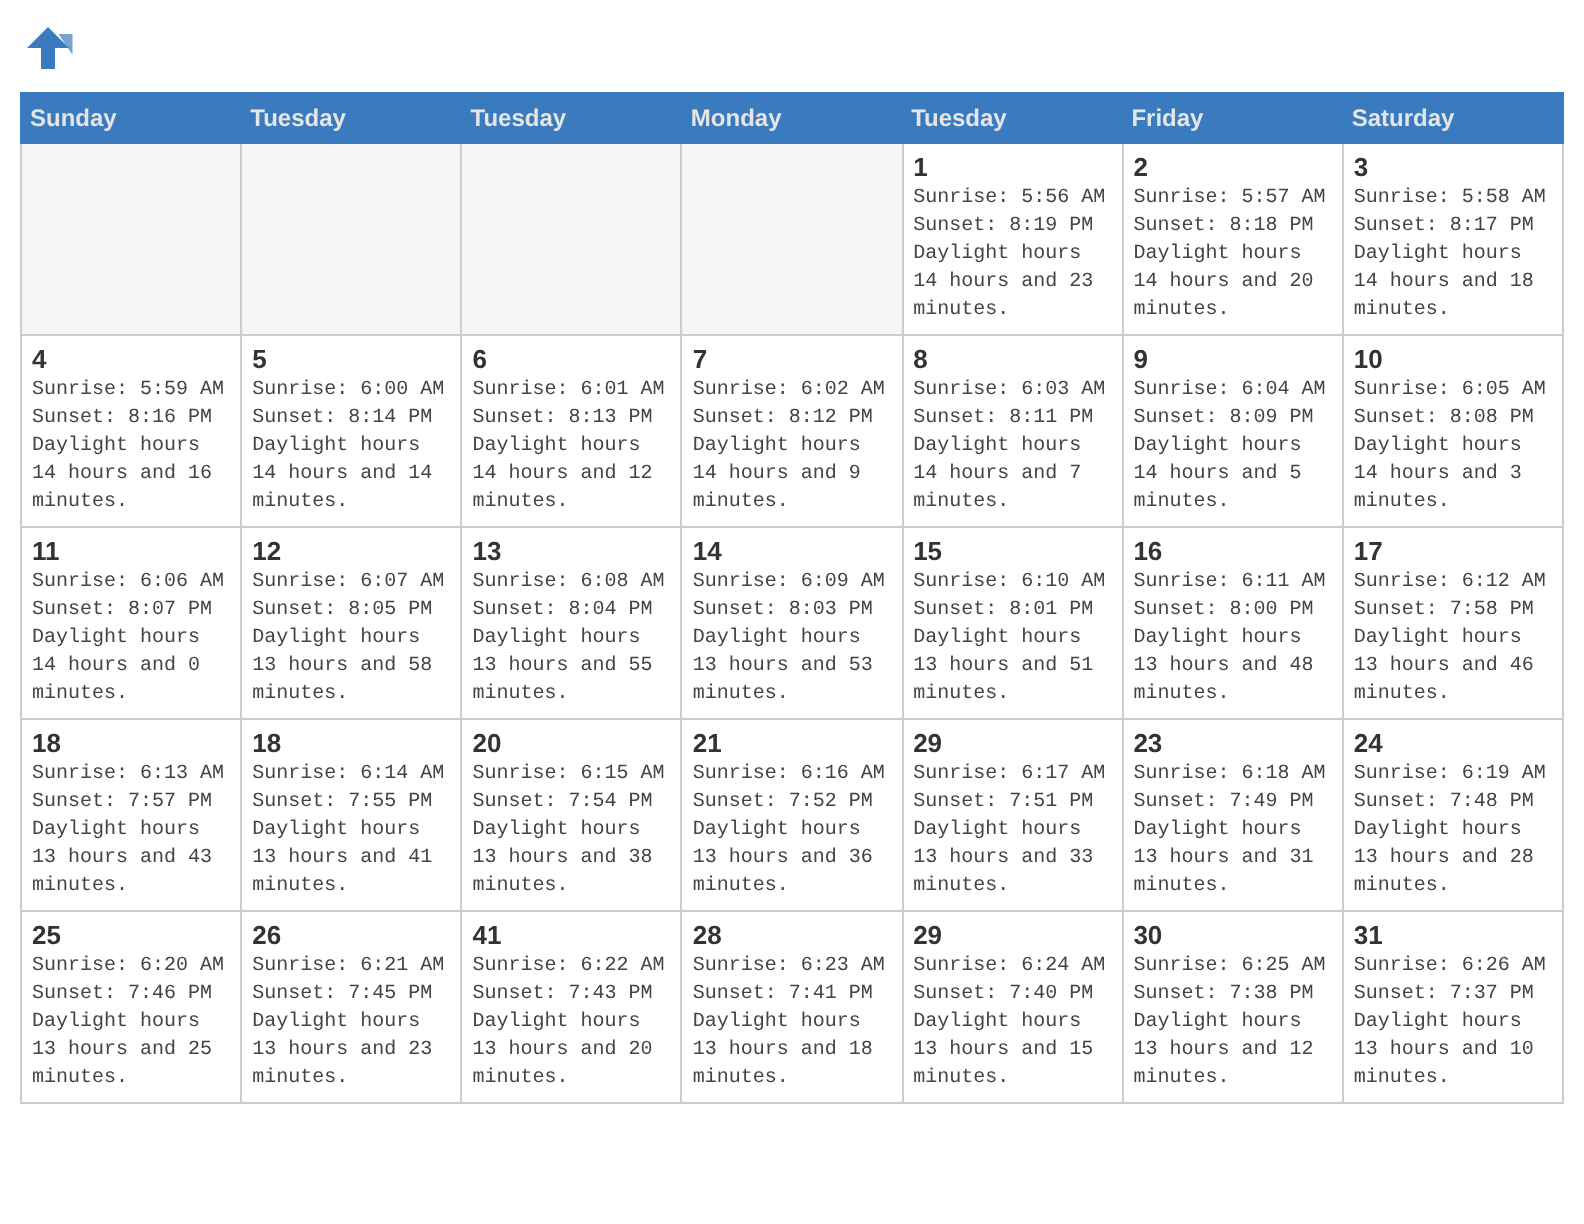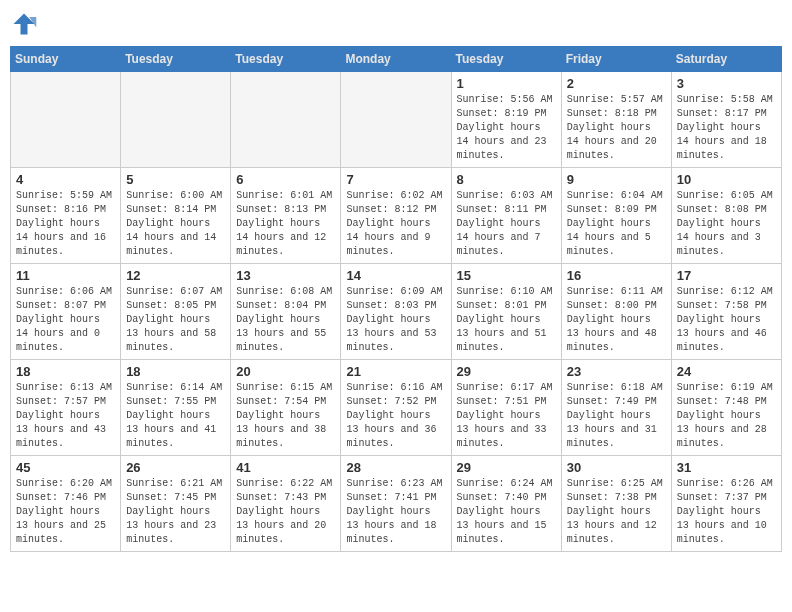--- a/index.html
+++ b/index.html
@@ -227,21 +227,21 @@
             <span class="day-number">23</span>
             <div class="day-info">Sunrise: 6:18 AM<br>Sunset: 7:49 PM<br>Daylight hours<br>13 hours and 31 minutes.</div>
           </td>
           <td>
             <span class="day-number">24</span>
             <div class="day-info">Sunrise: 6:19 AM<br>Sunset: 7:48 PM<br>Daylight hours<br>13 hours and 28 minutes.</div>
           </td>
         </tr>
         <tr>
           <td>
-            <span class="day-number">45</span>
+            <span class="day-number">25</span>
             <div class="day-info">Sunrise: 6:20 AM<br>Sunset: 7:46 PM<br>Daylight hours<br>13 hours and 25 minutes.</div>
           </td>
           <td>
             <span class="day-number">26</span>
             <div class="day-info">Sunrise: 6:21 AM<br>Sunset: 7:45 PM<br>Daylight hours<br>13 hours and 23 minutes.</div>
           </td>
           <td>
             <span class="day-number">41</span>
             <div class="day-info">Sunrise: 6:22 AM<br>Sunset: 7:43 PM<br>Daylight hours<br>13 hours and 20 minutes.</div>
           </td>

